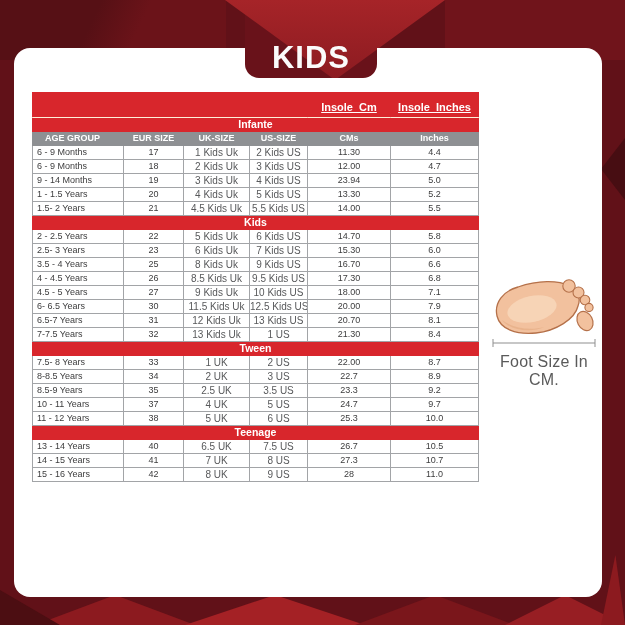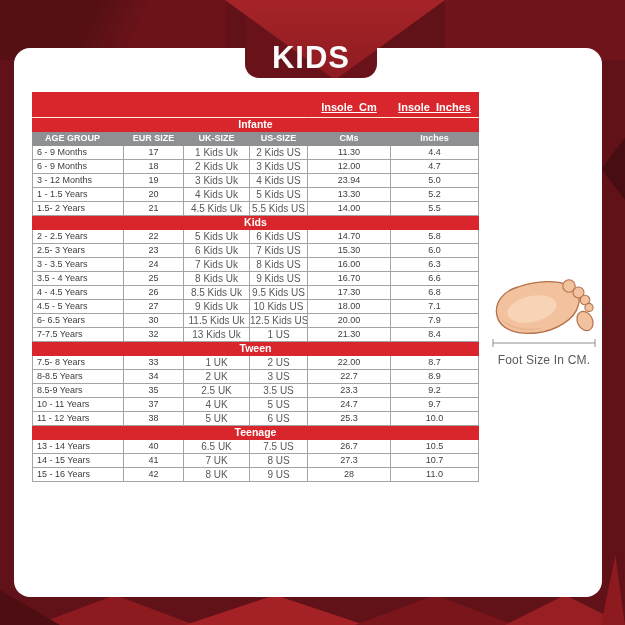--- a/index.html
+++ b/index.html
@@ -74,21 +74,21 @@
     background:#8e9093;color:#ffffff;font-weight:bold;font-size:9px;height:13px;
     border-color:#8e9093;
   }
   .size-table .col-head th:first-child{text-align:left;padding-left:12px;}
   .size-table td.c0{text-align:left;padding-left:4px;}
   .size-table td.c2,.size-table td.c3{font-size:10px;color:#57585a;}
 
   
   .foot-block{position:absolute;left:476px;top:228px;width:108px;}
   .foot-caption{
-    margin-top:1px;text-align:center;font-size:12px;color:#5a5a5a;letter-spacing:.2px;
+    margin-top:1px;text-align:center;font-size:16px;color:#5a5a5a;letter-spacing:.2px;
   }
 </style>
 </head>
 <body>
 
 <div class="shape bg-top-left"></div>
 <div class="shape bg-top-right"></div>
 <div class="shape bg-v-top"></div>
 <div class="shape bg-right-diamond"></div>
 <div class="shape bg-bot bt1"></div>
@@ -138,21 +138,21 @@
         </tr>
         <tr>
           <td class="c0">6 - 9 Months</td>
           <td class="c1">18</td>
           <td class="c2">2 Kids Uk</td>
           <td class="c3">3 Kids US</td>
           <td class="c4">12.00</td>
           <td class="c5">4.7</td>
         </tr>
         <tr>
-          <td class="c0">3 - 12 Months</td>
+          <td class="c0">9 - 14 Months</td>
           <td class="c1">19</td>
           <td class="c2">3 Kids Uk</td>
           <td class="c3">4 Kids US</td>
           <td class="c4">23.94</td>
           <td class="c5">5.0</td>
         </tr>
         <tr>
           <td class="c0">1 - 1.5 Years</td>
           <td class="c1">20</td>
           <td class="c2">4 Kids Uk</td>
@@ -181,28 +181,20 @@
         </tr>
         <tr>
           <td class="c0">2.5- 3 Years</td>
           <td class="c1">23</td>
           <td class="c2">6 Kids Uk</td>
           <td class="c3">7 Kids US</td>
           <td class="c4">15.30</td>
           <td class="c5">6.0</td>
         </tr>
         <tr>
-          <td class="c0">3 - 3.5 Years</td>
-          <td class="c1">24</td>
-          <td class="c2">7 Kids Uk</td>
-          <td class="c3">8 Kids US</td>
-          <td class="c4">16.00</td>
-          <td class="c5">6.3</td>
-        </tr>
-        <tr>
           <td class="c0">3.5 - 4 Years</td>
           <td class="c1">25</td>
           <td class="c2">8 Kids Uk</td>
           <td class="c3">9 Kids US</td>
           <td class="c4">16.70</td>
           <td class="c5">6.6</td>
         </tr>
         <tr>
           <td class="c0">4 - 4.5 Years</td>
           <td class="c1">26</td>
@@ -219,20 +211,28 @@
           <td class="c4">18.00</td>
           <td class="c5">7.1</td>
         </tr>
         <tr>
           <td class="c0">6- 6.5 Years</td>
           <td class="c1">30</td>
           <td class="c2">11.5 Kids Uk</td>
           <td class="c3">12.5 Kids US</td>
           <td class="c4">20.00</td>
           <td class="c5">7.9</td>
+        </tr>
+        <tr>
+          <td class="c0">6.5-7 Years</td>
+          <td class="c1">31</td>
+          <td class="c2">12 Kids Uk</td>
+          <td class="c3">13 Kids US</td>
+          <td class="c4">20.70</td>
+          <td class="c5">8.1</td>
         </tr>
         <tr>
           <td class="c0">7-7.5 Years</td>
           <td class="c1">32</td>
           <td class="c2">13 Kids Uk</td>
           <td class="c3">1 US</td>
           <td class="c4">21.30</td>
           <td class="c5">8.4</td>
         </tr>
         <tr class="band">

